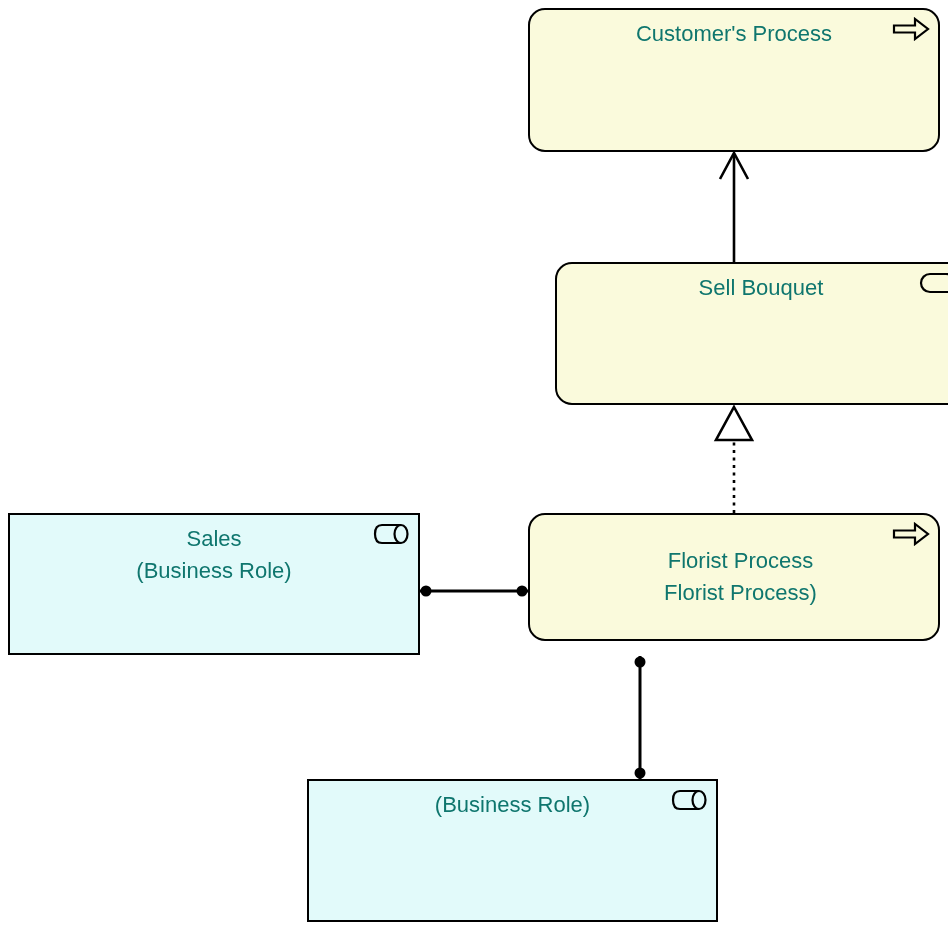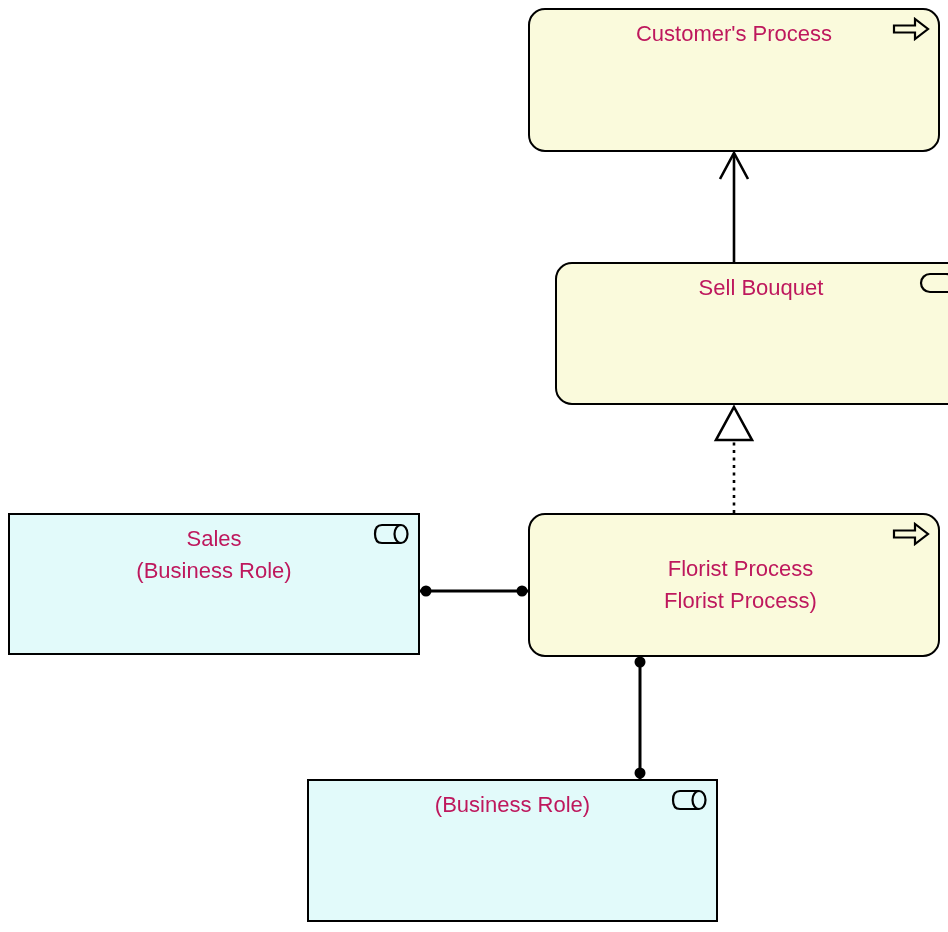--- a/index.html
+++ b/index.html
@@ -25,21 +25,21 @@
   }
   .node {
     position: absolute;
     border: 2.5px solid var(--border);
     display: flex;
     flex-direction: column;
     align-items: center;
     padding-top: 8px;
     font-size: 22px;
     line-height: 32px;
-    color: #be185d;
+    color: #0f766e;
     text-align: center;
   }
   .node.rounded { border-radius: 17px; }
   .node.process-fill { background: var(--process-fill); }
   .node.role-fill { background: var(--role-fill); }
   .node.center-label { justify-content: center; padding-top: 0; }
   .node .icon {
     position: absolute;
     top: 7px;
     right: 8px;
@@ -101,21 +101,21 @@
     <span class="icon">
       <svg viewBox="0 0 38 24">
           <path d="M29 3 H10 Q3 3 3 12 Q3 21 10 21 H29" fill="none" stroke="#000" stroke-width="2.2"></path>
           <ellipse cx="29" cy="12" rx="6.5" ry="9" fill="none" stroke="#000" stroke-width="2.2"></ellipse>
         </svg>
     </span>
     <span class="label">Sales</span>
     <span class="label">(Business Role)</span>
   </div>
 
-  <div class="node process-fill rounded center-label" style="left:528px; top:513px; width:412px; height:144px;padding-left:13px;">
+  <div class="node process-fill rounded center-label" style="left:528px; top:513px; width:412px; height:128px;padding-left:13px;">
     <span class="icon">
       <svg viewBox="0 0 38 24">
           <path d="M2 8.5 H23 V2 L36 12 L23 22 V15.5 H2 Z" fill="none" stroke="#000" stroke-width="2.2" stroke-linejoin="miter"></path>
         </svg>
     </span>
     <span class="label">Florist Process</span>
     <span class="label">Florist Process)</span>
   </div>
 
   <div class="node role-fill" style="left:307px; top:779px; width:411px; height:143px;">

